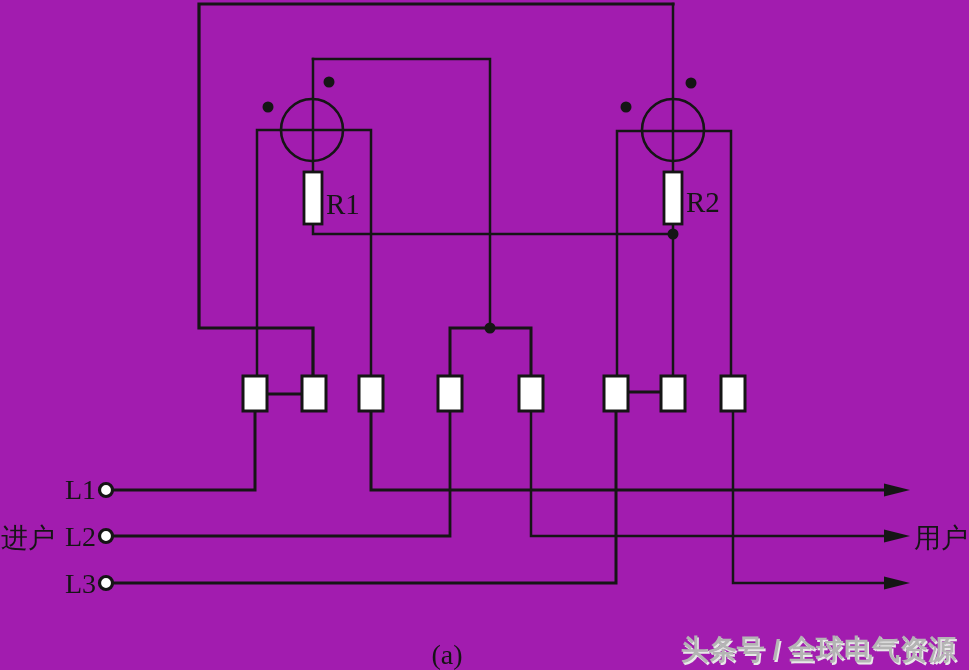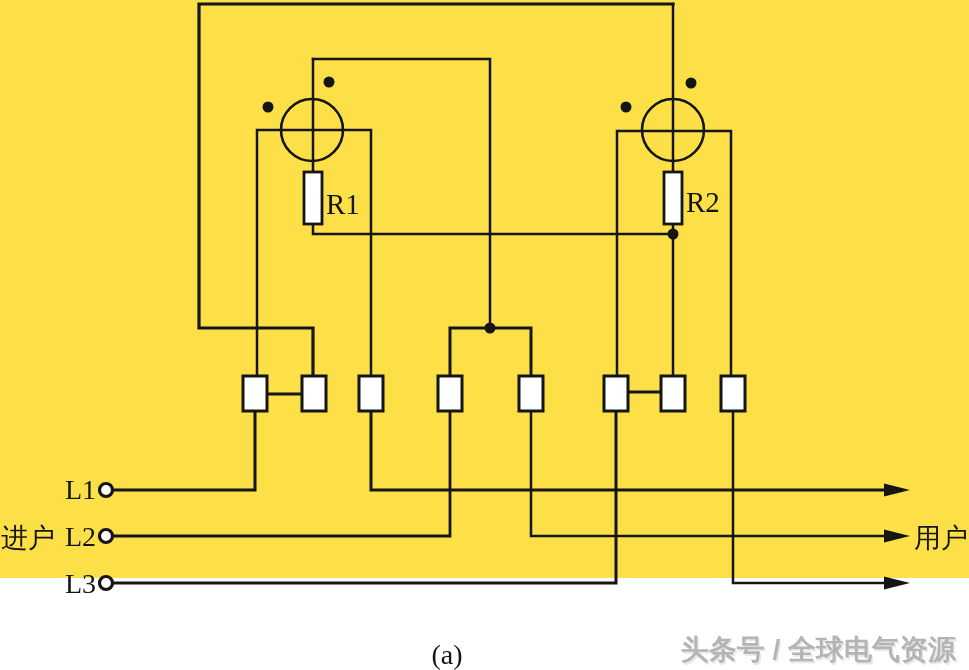--- a/index.html
+++ b/index.html
@@ -1,17 +1,17 @@
 <!DOCTYPE html>
 <html><head>
 <meta charset="utf-8">
 <style>
   html,body{margin:0;padding:0;background:#ffffff;}
   body{width:969px;height:670px;overflow:hidden;}
-  .stage{position:relative;width:969px;height:578px;background:#fde047;}
+  .stage{position:relative;width:969px;height:670px;background:#a21caf;}
   svg{display:block;}
   .lbl{font-family:"Liberation Serif","DejaVu Serif",serif;fill:#151515;}
   .cjk{font-family:"Liberation Serif","DejaVu Serif",serif;fill:#151515;}
   .wm-main{font-family:"Liberation Sans","DejaVu Sans",sans-serif;font-weight:bold;fill:#b4b4b4;}
   .wm-hilite{font-family:"Liberation Sans","DejaVu Sans",sans-serif;font-weight:bold;fill:#e9e9e9;}
 </style>
 </head>
 <body>
 
 <div class="stage">

